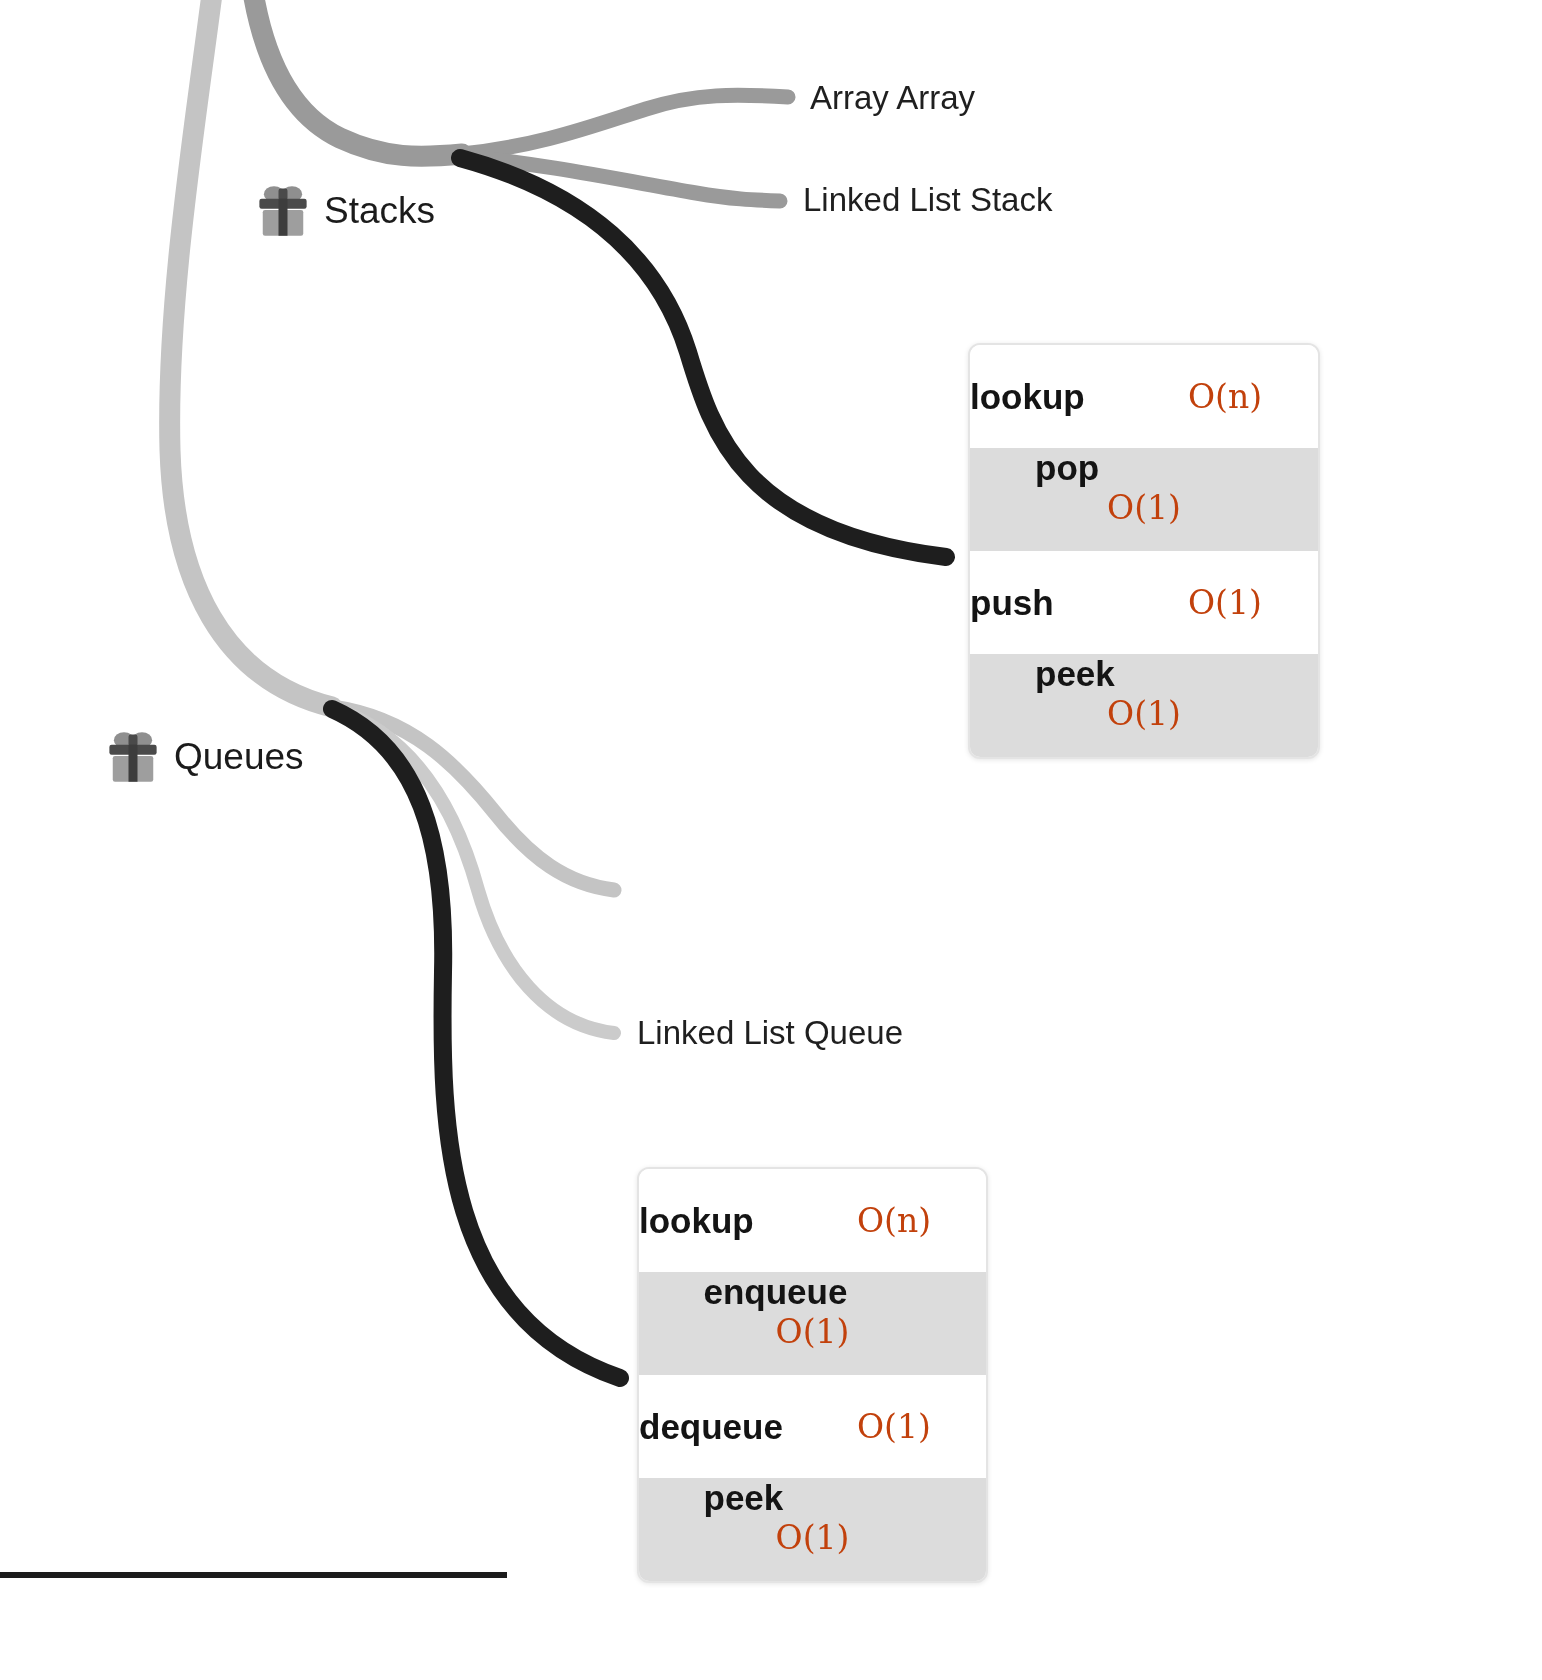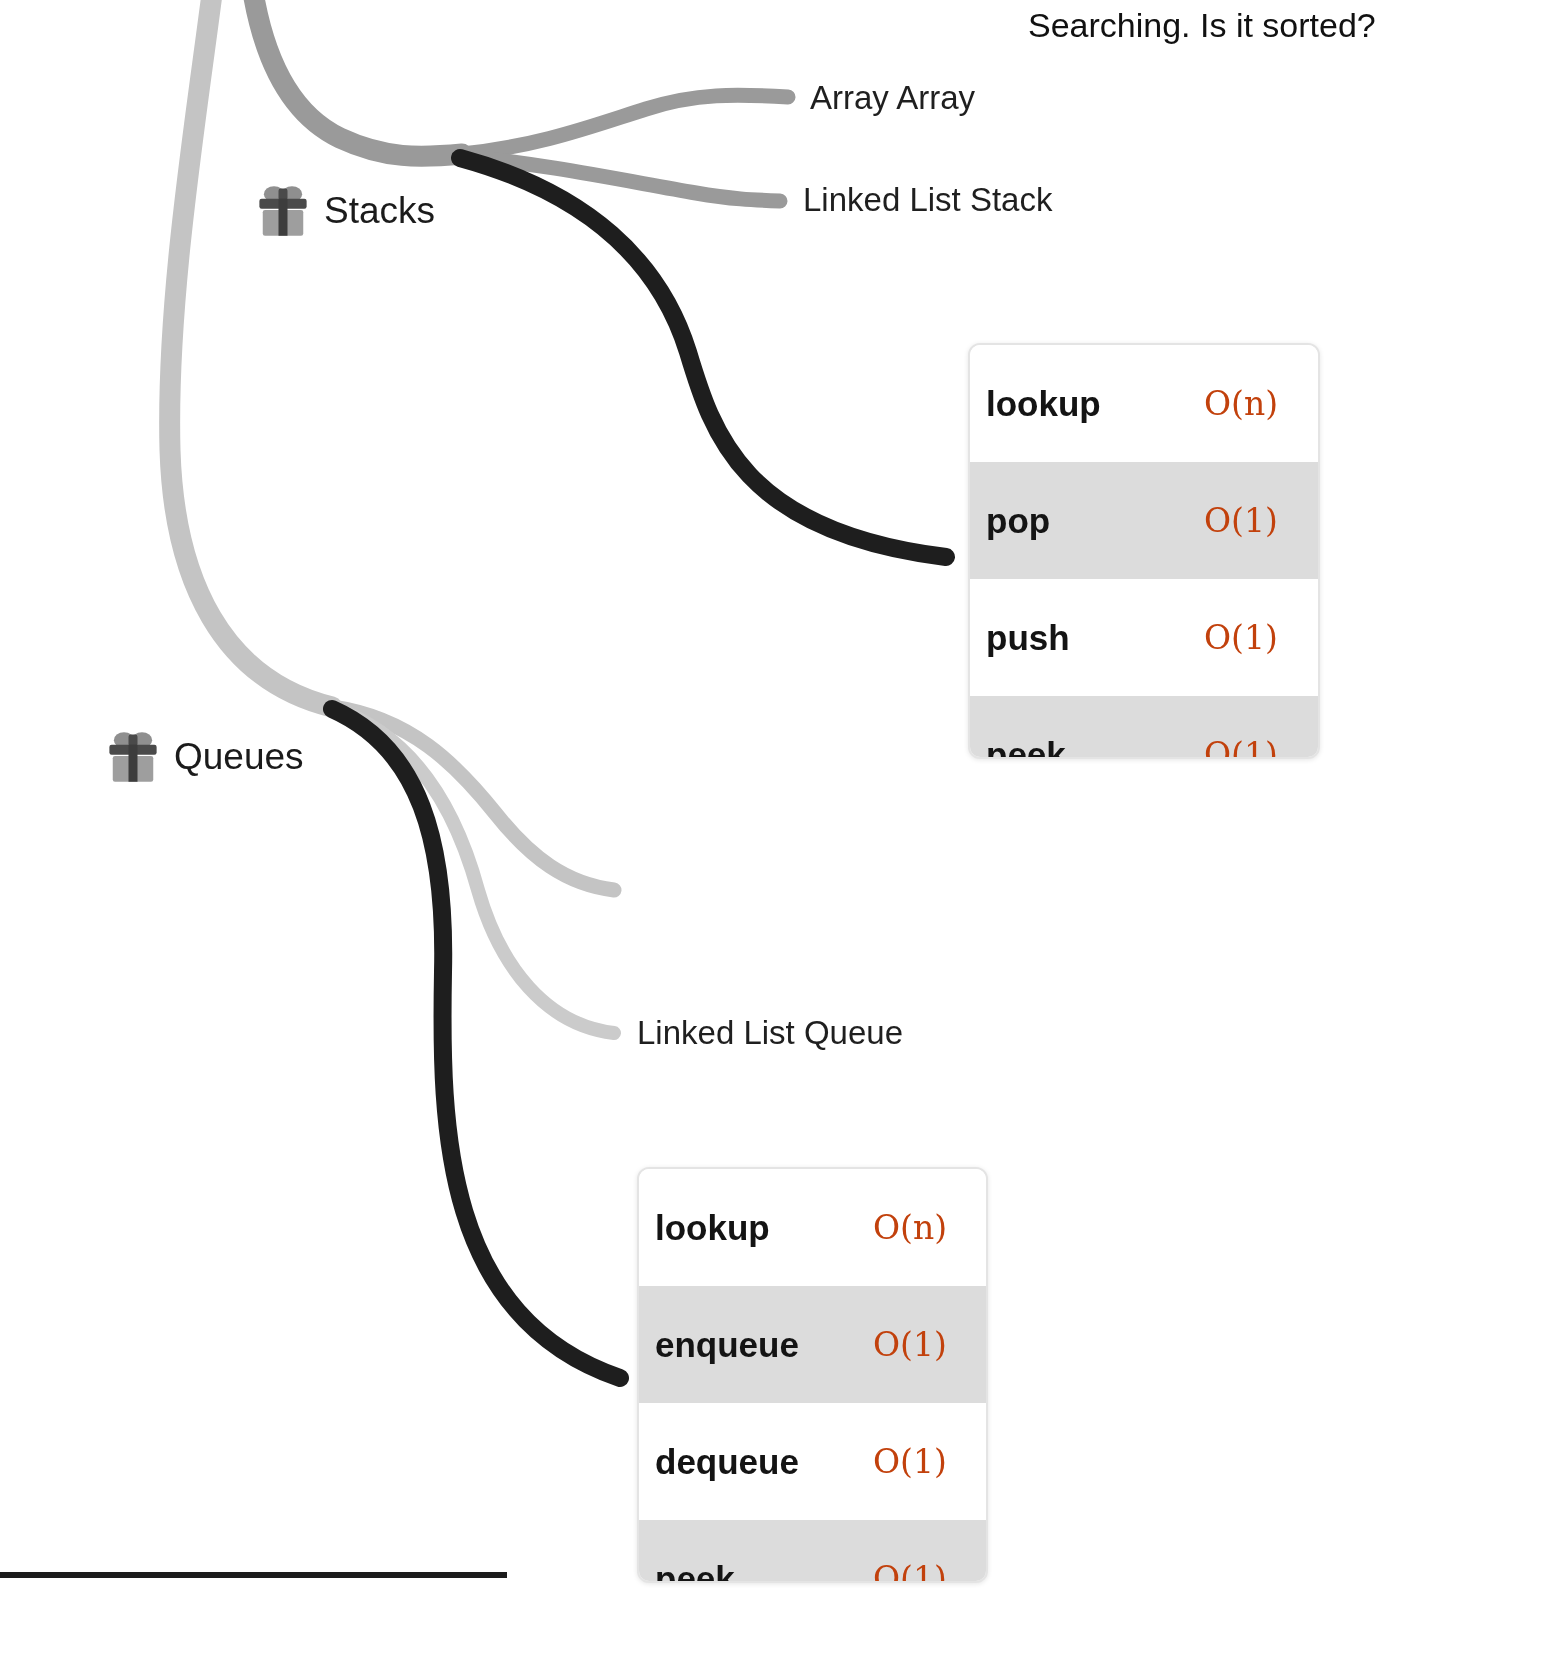--- a/index.html
+++ b/index.html
@@ -55,26 +55,26 @@
     position: absolute;
     background: #ffffff;
     border: 2px solid #e4e4e4;
     border-radius: 12px;
     overflow: hidden;
     box-shadow: 0 1px 5px rgba(0,0,0,0.10);
   }
   .cx-row {
     display: flex;
     align-items: center;
-    height: 117px;
-    padding-left: 16px;
+    height: 103px;
     background: #ffffff;
   }
   .cx-row.alt {
     background: #dcdcdc;
+    flex-direction: column;
   }
   .cx-op {
     font-weight: bold;
     font-size: 35px;
     color: #141414;
     width: 218px;
     font-family: "Liberation Sans", sans-serif;
   }
   .cx-val {
     font-family: "DejaVu Serif", "Liberation Serif", serif;
@@ -107,21 +107,20 @@
 
     <path d="M 460 158 C 588 193, 660 262, 688 352 C 712 432, 742 532, 946 557" fill="none" stroke="#1e1e1e" stroke-width="18" stroke-linecap="round"></path>
 
     <path d="M 332 707 C 410 718, 456 764, 496 814 C 531 858, 566 884, 614 890" fill="none" stroke="#c4c4c4" stroke-width="15" stroke-linecap="round"></path>
 
     <path d="M 332 708 C 415 735, 456 810, 478 890 C 500 967, 546 1025, 614 1033" fill="none" stroke="#cbcbcb" stroke-width="14" stroke-linecap="round"></path>
 
     <path d="M 332 709 C 420 748, 446 842, 443 972 C 440 1130, 444 1318, 620 1378" fill="none" stroke="#1e1e1e" stroke-width="18" stroke-linecap="round"></path>
   </svg>
 
-  <div class="annotation">Searching. Is it sorted?</div>
 
   <div class="label" style="left:810px; top:78px;">Array Array</div>
   <div class="label" style="left:803px; top:180px;">Linked List Stack</div>
   <div class="label" style="left:637px; top:1013px;text-align:center;">Linked List Queue</div>
 
   <div class="node-with-icon" style="left:258px; top:184px;">
     <svg class="gift" viewBox="0 0 44 48">
       <ellipse cx="14" cy="9" rx="9" ry="7" fill="#8f8f8f"></ellipse>
       <ellipse cx="30" cy="9" rx="9" ry="7" fill="#8f8f8f"></ellipse>
       <rect x="18" y="4" width="8" height="10" rx="2" fill="#4a4a4a"></rect>

